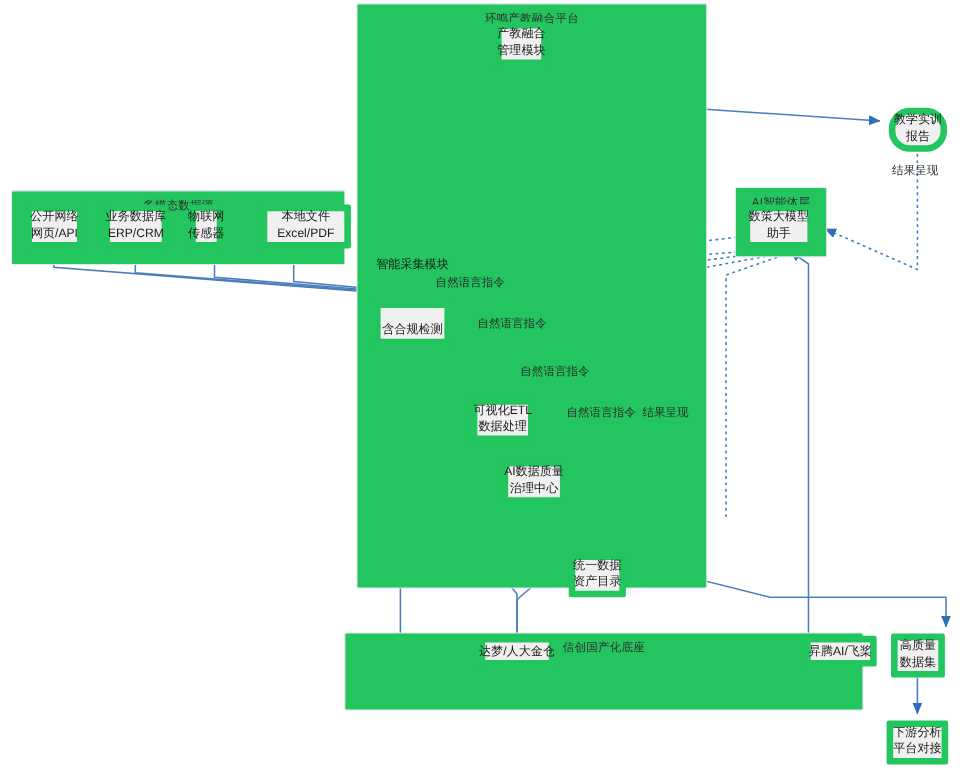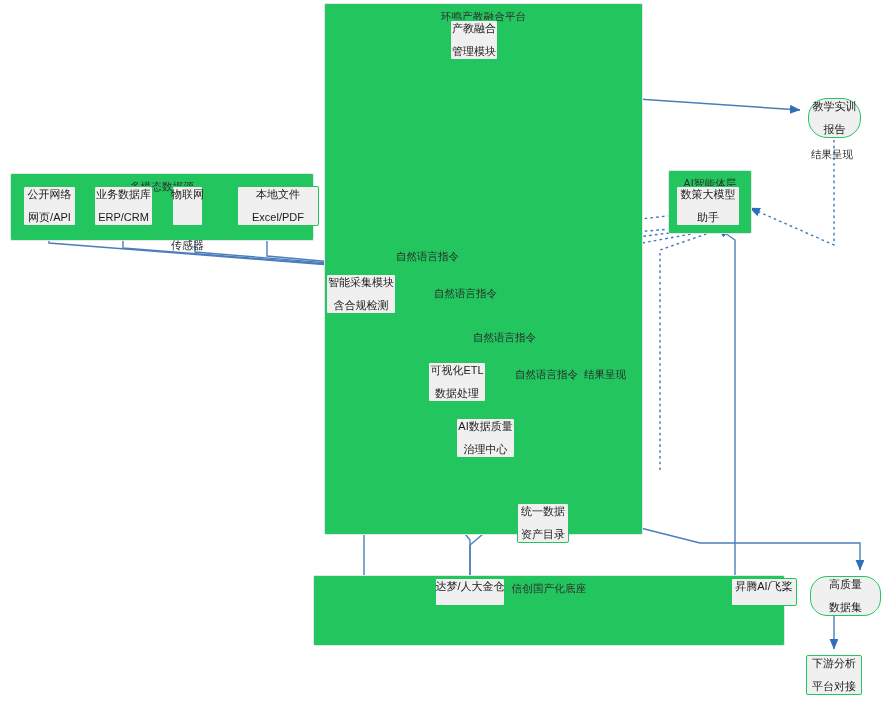--- a/index.html
+++ b/index.html
@@ -1,22 +1,22 @@
 <!DOCTYPE html>
 <html><head>
 <meta charset="utf-8">
 <style>
   html,body{margin:0;padding:0;background:#ffffff;}
   body{width:882px;height:707px;font-family:"Liberation Sans","DejaVu Sans",sans-serif;}
   #stage{position:relative;width:882px;height:707px;overflow:hidden;background:#ffffff;}
   svg#wires{position:absolute;left:0;top:0;width:882px;height:707px;}
   .panel{position:absolute;background:#22c55e;border:1px solid #e2e6ec;border-radius:2px;}
   .panel-title{position:absolute;left:0;right:0;top:6px;text-align:center;font-size:10.5px;color:#2f2f2f;letter-spacing:.2px;}
-  .node{position:absolute;background:#f0f0f0;border:1px solid #22c55e;border-radius:2px;
-        display:flex;flex-direction:column;align-items:center;justify-content:space-between;
+  .node{position:absolute;background:#f0f0f0;border:6px solid #22c55e;border-radius:2px;
+        display:flex;flex-direction:column;align-items:center;justify-content:flex-end;
         font-size:11px;color:#1b1b1b;line-height:15px;text-align:center;box-sizing:border-box;}
   .node span{display:block;white-space:nowrap;}
   .edge-label{position:absolute;font-size:10.5px;color:#2a2a2a;white-space:nowrap;}
 </style>
 </head>
 <body>
 
 <div id="stage">
 
   <svg id="wires" viewBox="0 0 882 707" xmlns="http://www.w3.org/2000/svg">
@@ -92,31 +92,31 @@
   <div class="node" style="left:23px;top:186px;width:53px;height:40px;">
     <span>公开网络</span>
     <span>网页/API</span>
   </div>
 
   <div class="node" style="left:94px;top:186px;width:59px;height:40px;">
     <span>业务数据库</span>
     <span>ERP/CRM</span>
   </div>
 
-  <div class="node" style="left:172px;top:186px;width:31px;height:40px;gap:36px;">
+  <div class="node" style="left:172px;top:186px;width:31px;height:40px;">
     <span>物联网</span>
     <span>传感器</span>
   </div>
 
   <div class="node" style="left:237px;top:186px;width:82px;height:40px;">
     <span>本地文件</span>
     <span>Excel/PDF</span>
   </div>
 
-  <div class="node" style="left:326px;top:274px;width:70px;height:40px;">
+  <div class="node" style="left:340px;top:274px;width:70px;height:40px;gap:44px;">
     <span>智能采集模块</span>
     <span>含合规检测</span>
   </div>
 
   <div class="node" style="left:428px;top:362px;width:58px;height:40px;">
     <span>可视化ETL</span>
     <span>数据处理</span>
   </div>
 
   <div class="node" style="left:456px;top:418px;width:59px;height:40px;">
@@ -132,21 +132,21 @@
   <div class="node" style="left:676px;top:186px;width:64px;height:40px;">
     <span>数策大模型</span>
     <span>助手</span>
   </div>
 
   <div class="node" style="left:808px;top:98px;width:53px;height:40px;border-radius:19px;">
     <span>教学实训</span>
     <span>报告</span>
   </div>
 
-  <div class="node" style="left:810px;top:576px;width:71px;height:40px;border-radius:17px;">
+  <div class="node" style="left:810px;top:576px;width:49px;height:40px;">
     <span>高质量</span>
     <span>数据集</span>
   </div>
 
   <div class="node" style="left:806px;top:655px;width:56px;height:40px;">
     <span>下游分析</span>
     <span>平台对接</span>
   </div>
 
 

